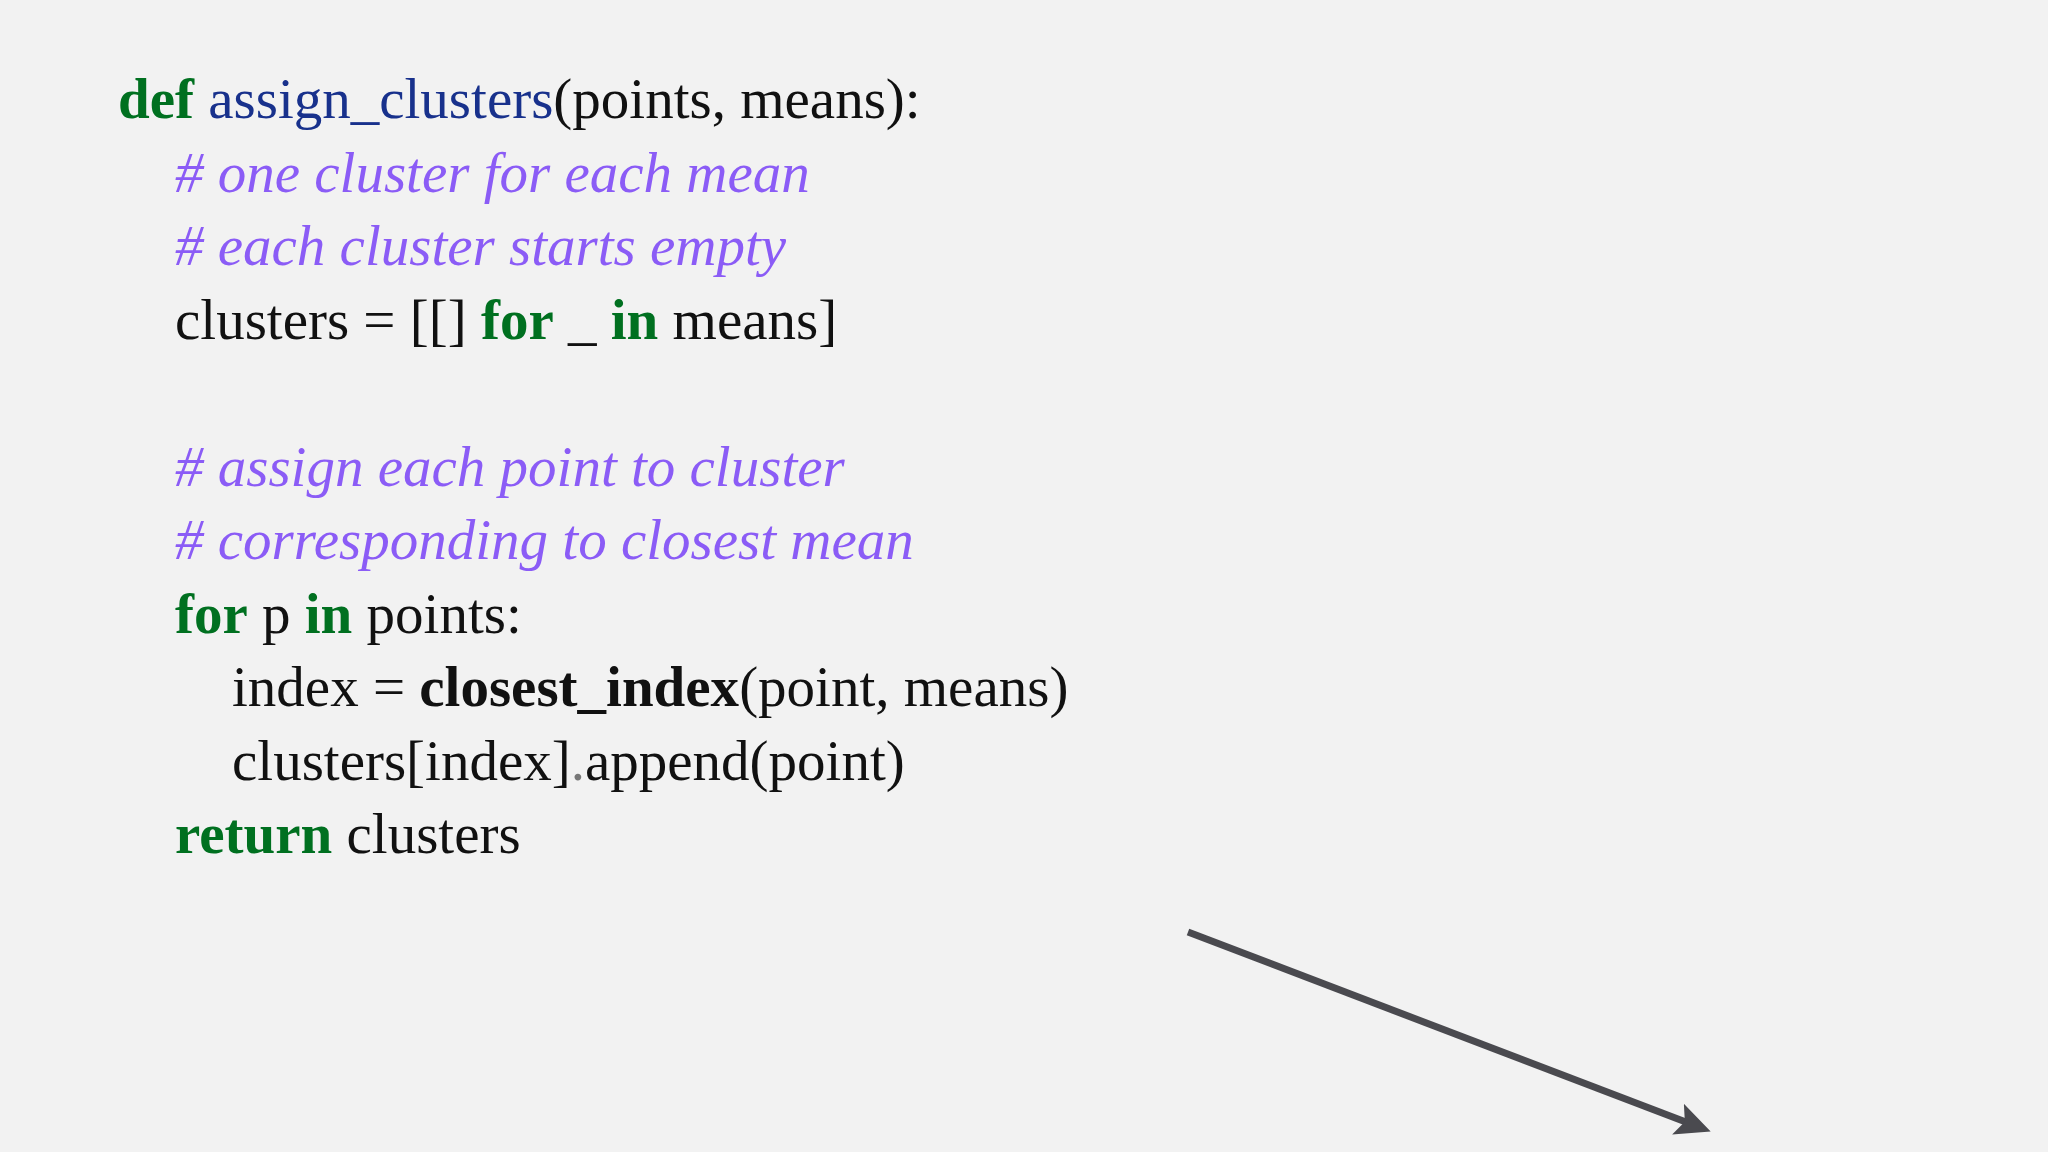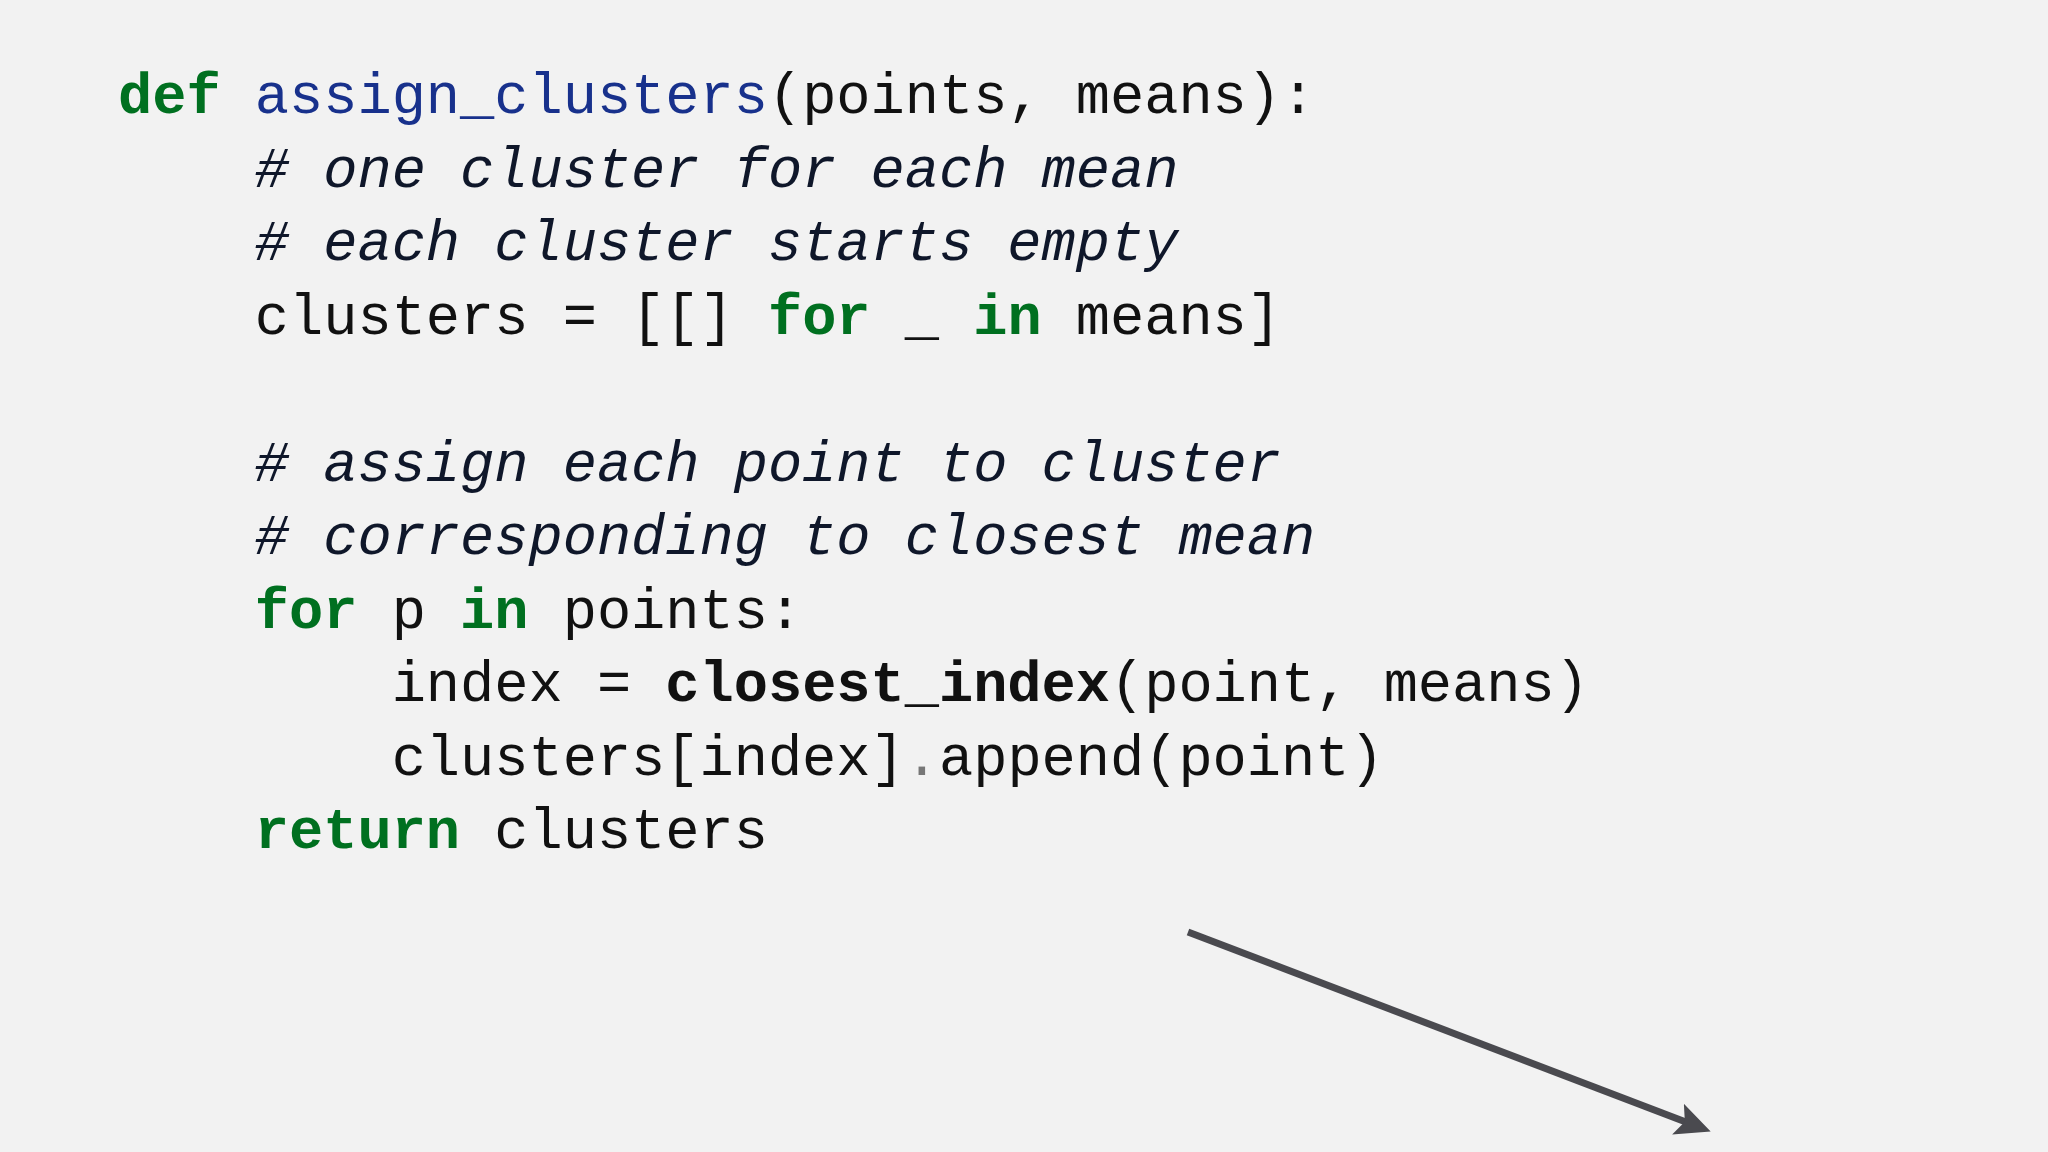--- a/index.html
+++ b/index.html
@@ -18,21 +18,21 @@
     position: relative;
     width: 2048px;
     height: 1152px;
     background: #f2f2f2;
   }
 
   #code-block {
     position: absolute;
     left: 118px;
     top: 62px;
-    font-family: Liberation Mono, monospace;
+    font-family: Liberation Serif, serif;
     font-size: 57px;
     line-height: 73.5px;
     white-space: pre;
     letter-spacing: 0px;
     color: #111111;
   }
 
   .code-line {
     white-space: pre;
     height: 73.5px;
@@ -63,21 +63,21 @@
 
   #annotation-arrow {
     position: absolute;
     left: 0;
     top: 0;
     width: 2048px;
     height: 1152px;
     pointer-events: none;
   }
 </style>
-<style>.tok-kw{color:#007020;}.tok-def-name{color:#18318c;}.tok-comment{color:#0f172a;}.tok-plain,.tok-bold-name{color:#111111;}.tok-punct-dot{color:#777777;}</style></head>
+<style>.tok-kw{color:#007020;}.tok-def-name{color:#18318c;}.tok-comment{color:#8b5cf6;}.tok-plain,.tok-bold-name{color:#111111;}.tok-punct-dot{color:#777777;}</style></head>
 <body style="background: rgb(242, 242, 242);">
 
 <div id="slide" style="background: rgb(242, 242, 242);">
 
   <div id="code-block"><span class="code-line"><span class="tok-kw">def</span><span class="tok-plain"> </span><span class="tok-def-name">assign_clusters</span><span class="tok-plain">(points, means):</span></span><span class="code-line"><span class="tok-plain">    </span><span class="tok-comment"># one cluster for each mean</span></span><span class="code-line"><span class="tok-plain">    </span><span class="tok-comment"># each cluster starts empty</span></span><span class="code-line"><span class="tok-plain">    </span><span class="tok-plain">clusters = [[] </span><span class="tok-kw">for</span><span class="tok-plain"> _ </span><span class="tok-kw">in</span><span class="tok-plain"> means]</span></span><span class="code-line"><span class="tok-plain"> </span></span><span class="code-line"><span class="tok-plain">    </span><span class="tok-comment"># assign each point to cluster</span></span><span class="code-line"><span class="tok-plain">    </span><span class="tok-comment"># corresponding to closest mean</span></span><span class="code-line"><span class="tok-plain">    </span><span class="tok-kw">for</span><span class="tok-plain"> p </span><span class="tok-kw">in</span><span class="tok-plain"> points:</span></span><span class="code-line"><span class="tok-plain">        </span><span class="tok-plain">index = </span><span class="tok-bold-name">closest_index</span><span class="tok-plain">(point, means)</span></span><span class="code-line"><span class="tok-plain">        </span><span class="tok-plain">clusters[index]</span><span class="tok-punct-dot">.</span><span class="tok-plain">append(point)</span></span><span class="code-line"><span class="tok-plain">    </span><span class="tok-kw">return</span><span class="tok-plain"> clusters</span></span></div>
 
   <svg id="annotation-arrow" viewBox="0 0 2048 1152" xmlns="http://www.w3.org/2000/svg">
     <defs>
       <marker id="arrowhead" markerWidth="5.2" markerHeight="5.2" refX="2.2" refY="2.6" orient="auto" markerUnits="strokeWidth">
         <path d="M0,0.25 L5,2.6 L0,4.95 L1.05,2.6 Z" fill="#4a4a4f"></path>

